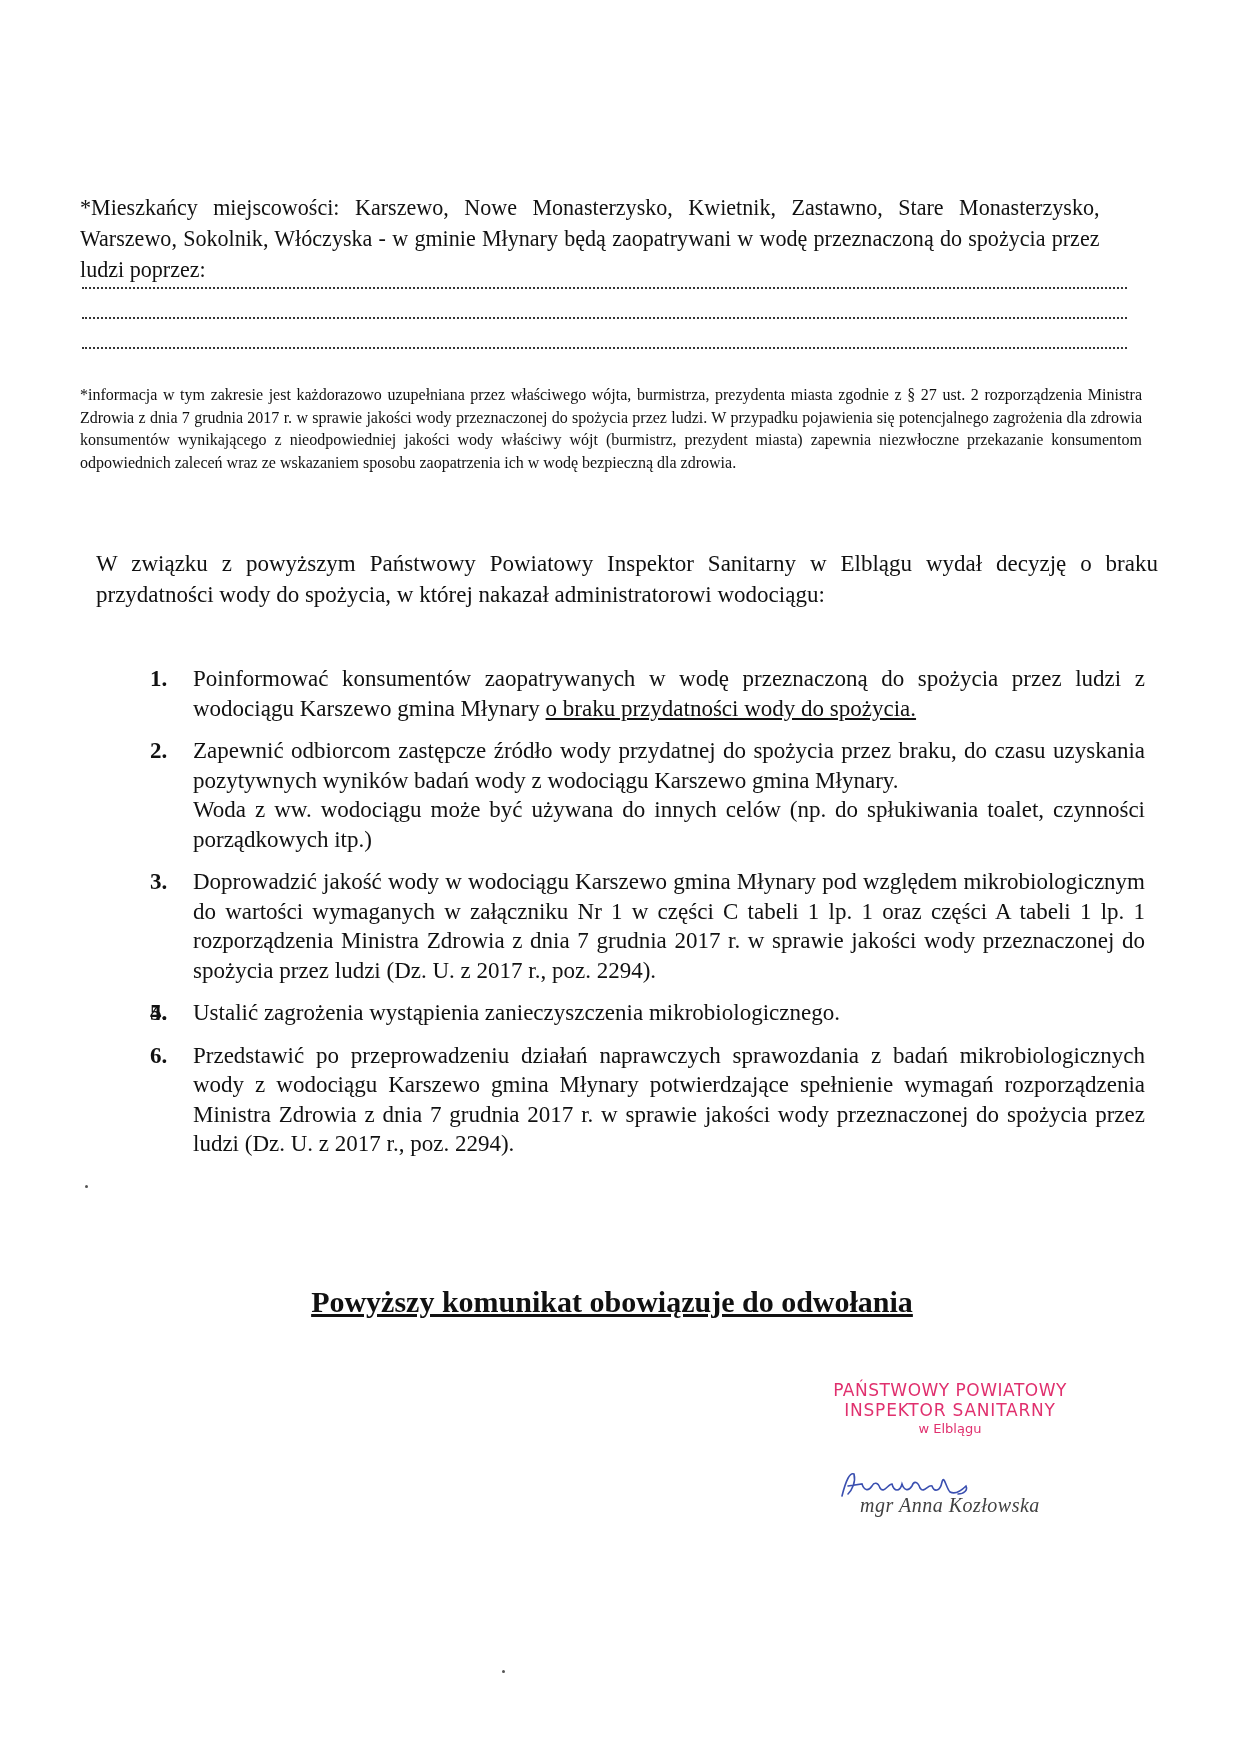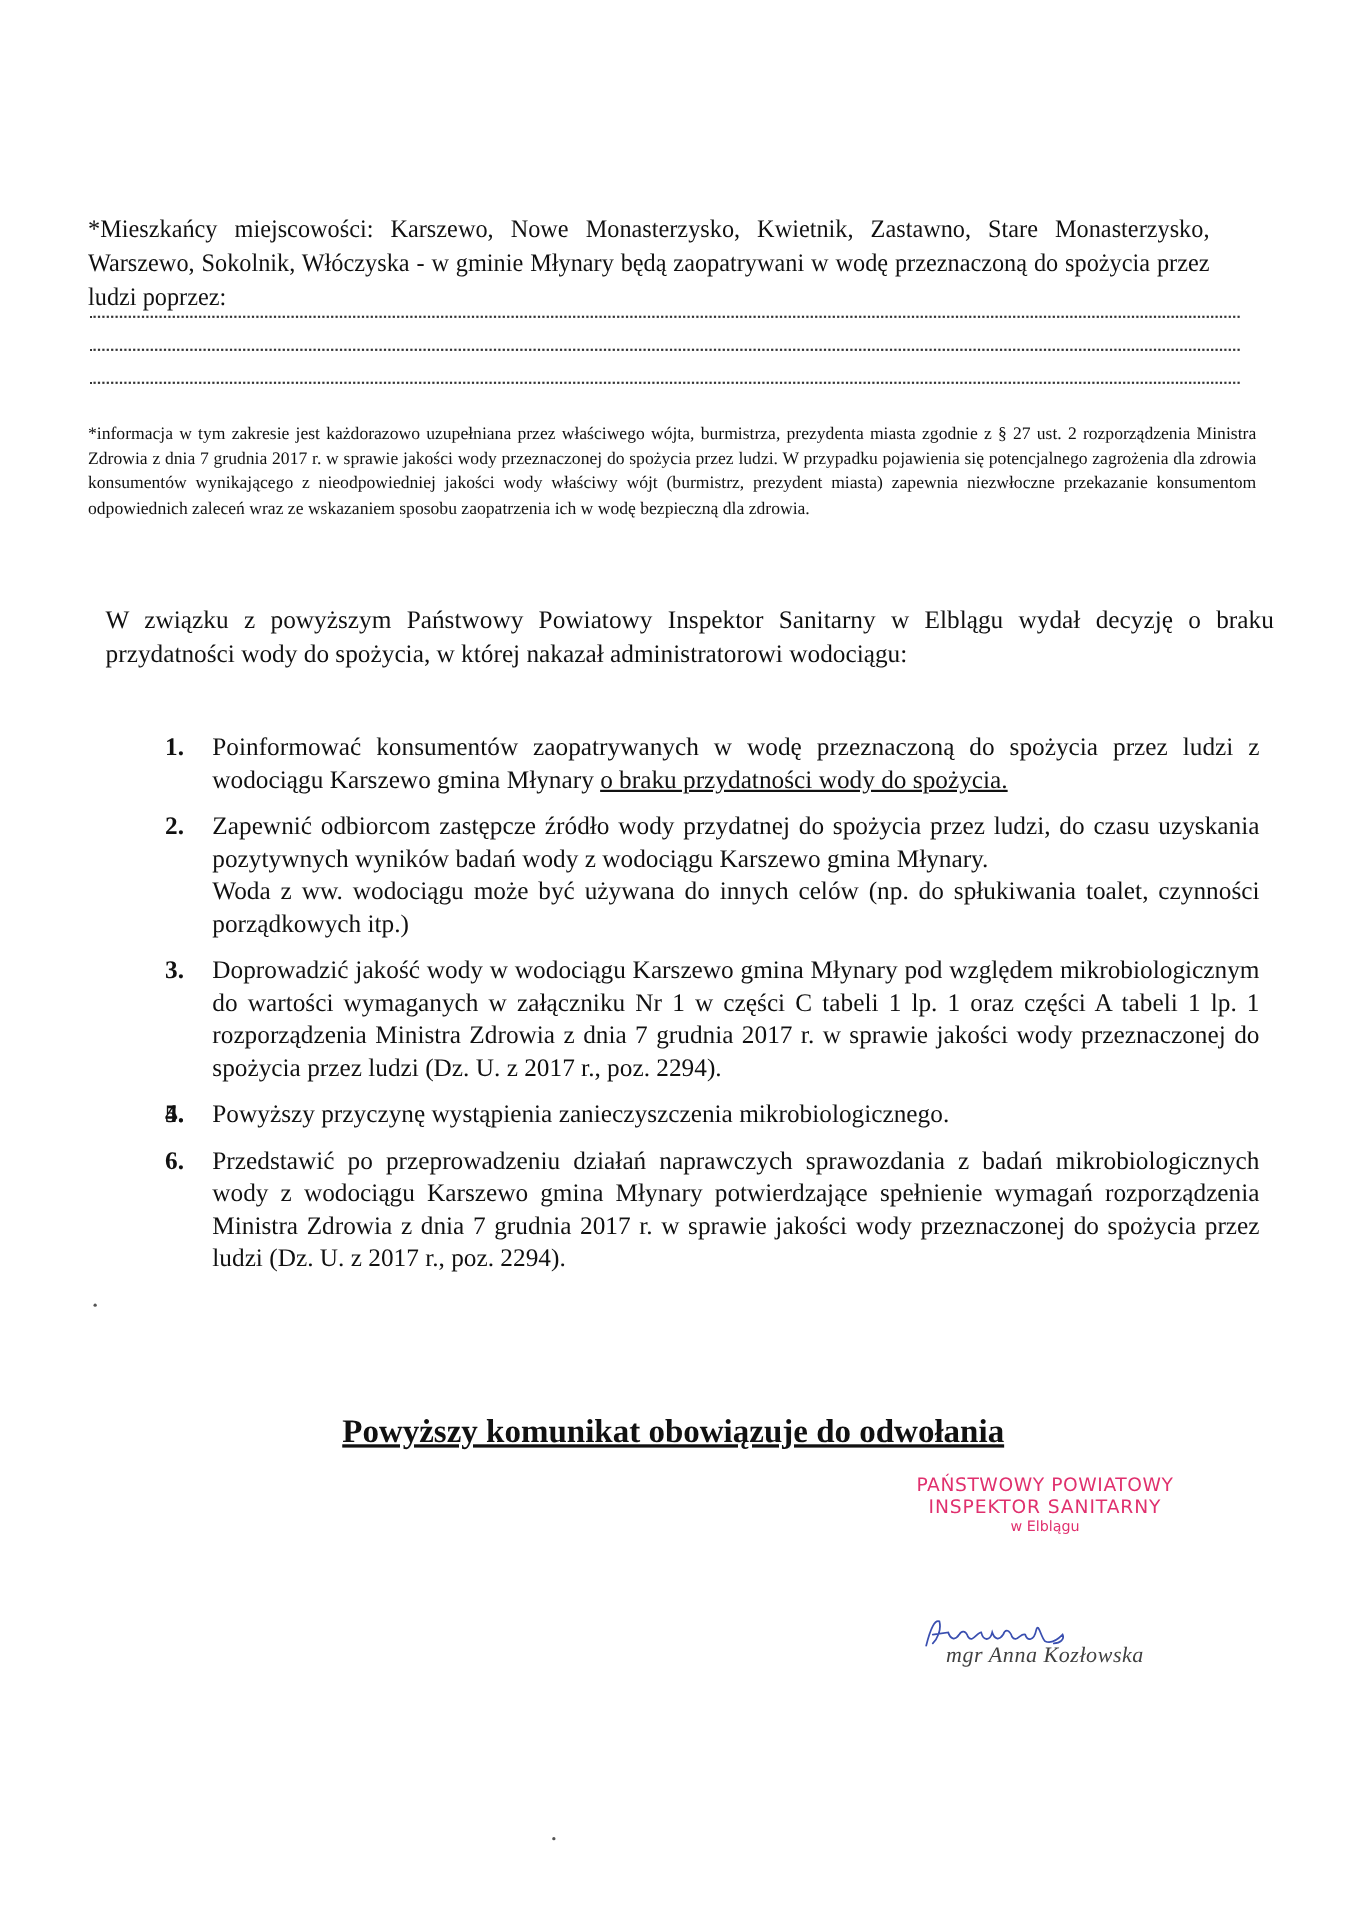--- a/index.html
+++ b/index.html
@@ -38,21 +38,21 @@
       position: absolute; left: 0; top: 0; font-weight: bold;
     }
     .underlined { text-decoration: underline; }
     .subline { display: block; }
     .closing {
       position: absolute; left: 0; top: 1285px; width: 1240px; text-align: center;
       font-size: 30px; font-weight: bold; text-decoration: underline;
       transform: translateX(-8px);
     }
     .stamp {
-      position: absolute; left: 800px; top: 1340px; width: 300px;
+      position: absolute; left: 800px; top: 1380px; width: 300px;
       text-align: center; color: #e0306e;
       font-family: "DejaVu Sans", "Liberation Sans", sans-serif;
     }
     .stamp .l1 { font-size: 17px; letter-spacing: 0.5px; line-height: 20px; }
     .stamp .l2 { font-size: 17px; letter-spacing: 0.8px; line-height: 20px; }
     .stamp .l3 { font-size: 13px; line-height: 17px; }
     .signature {
       position: absolute; left: 838px; top: 1470px; width: 140px; height: 30px;
     }
     .sig-name {
@@ -77,33 +77,33 @@
 
   <p class="para-decision" style="margin:0">W związku z powyższym Państwowy Powiatowy Inspektor Sanitarny w Elblągu wydał decyzję o braku przydatności wody do spożycia, w której nakazał administratorowi wodociągu:</p>
 
   <ol class="orders">
     <li>
       <span class="num">1.</span>
       <span>Poinformować konsumentów zaopatrywanych w wodę przeznaczoną do spożycia przez ludzi z wodociągu Karszewo gmina Młynary </span><span class="underlined">o braku przydatności wody do spożycia.</span>
     </li>
     <li>
       <span class="num">2.</span>
-      <span>Zapewnić odbiorcom zastępcze źródło wody przydatnej do spożycia przez ludzi, do czasu uzyskania pozytywnych wyników badań wody z wodociągu Karszewo gmina Młynary.</span>
+      <span>Zapewnić odbiorcom zastępcze źródło wody przydatnej do spożycia przez braku, do czasu uzyskania pozytywnych wyników badań wody z wodociągu Karszewo gmina Młynary.</span>
       <span class="subline">Woda z ww. wodociągu może być używana do innych celów (np. do spłukiwania toalet, czynności porządkowych itp.)</span>
     </li>
     <li>
       <span class="num">3.</span>
       <span>Doprowadzić jakość wody w wodociągu Karszewo gmina Młynary pod względem mikrobiologicznym do wartości wymaganych w załączniku Nr 1 w części C tabeli 1 lp. 1 oraz części A tabeli 1 lp. 1 rozporządzenia Ministra Zdrowia z dnia 7 grudnia 2017 r. w sprawie jakości wody przeznaczonej do spożycia przez ludzi (Dz. U. z 2017 r., poz. 2294).</span>
     </li>
     <li>
       <span class="num">4.</span>
     </li>
     <li>
       <span class="num">5.</span>
-      <span>Powyższy przyczynę wystąpienia zanieczyszczenia mikrobiologicznego.</span>
+      <span>Ustalić zagrożenia wystąpienia zanieczyszczenia mikrobiologicznego.</span>
     </li>
     <li>
       <span class="num">6.</span>
       <span>Przedstawić po przeprowadzeniu działań naprawczych sprawozdania z badań mikrobiologicznych wody z wodociągu Karszewo gmina  Młynary potwierdzające spełnienie wymagań rozporządzenia Ministra Zdrowia z dnia 7 grudnia 2017 r. w sprawie jakości wody przeznaczonej do spożycia przez ludzi (Dz. U. z 2017 r., poz. 2294).</span>
     </li>
   </ol>
 
   <div class="closing">Powyższy komunikat obowiązuje do odwołania</div>
 
   <div class="stamp">

